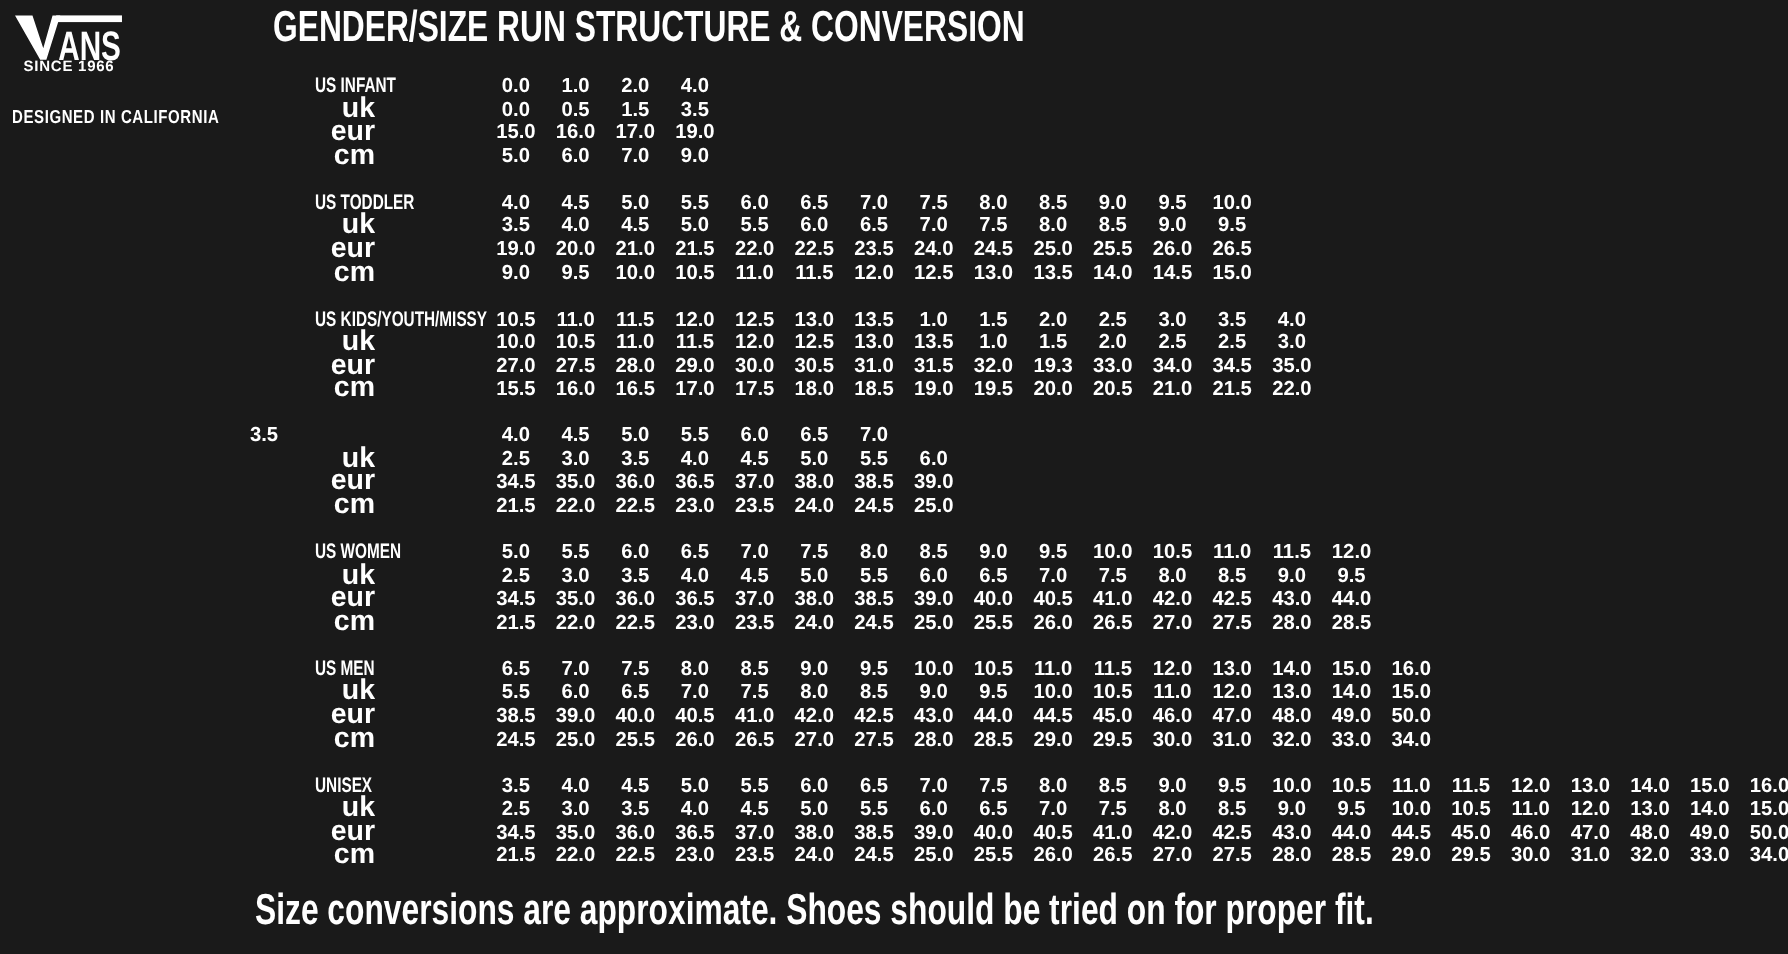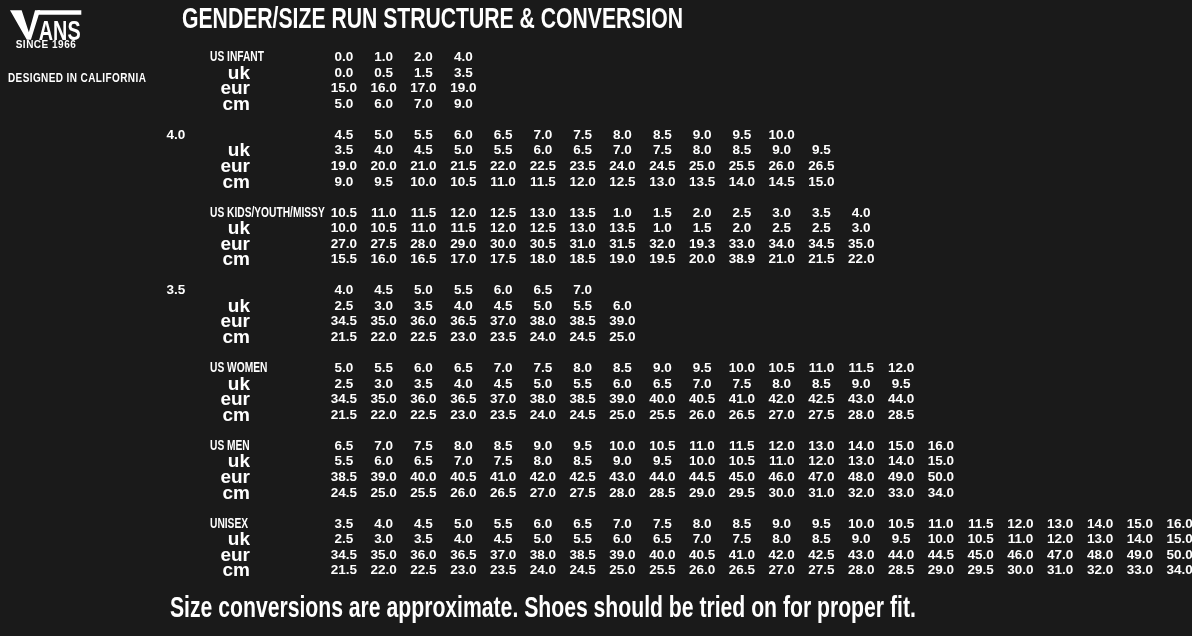--- a/index.html
+++ b/index.html
@@ -103,20 +103,21 @@
       <div class="row">
         <div class="cell sub-label">cm</div>
         <div class="cell">5.0</div>
         <div class="cell">6.0</div>
         <div class="cell">7.0</div>
         <div class="cell">9.0</div>
       </div>
     </div>
     <div class="section">
       <div class="row">
+        <div class="cell label-cell"><span class="section-name-text">US TODDLER</span></div>
         <div class="cell">4.0</div>
         <div class="cell">4.5</div>
         <div class="cell">5.0</div>
         <div class="cell">5.5</div>
         <div class="cell">6.0</div>
         <div class="cell">6.5</div>
         <div class="cell">7.0</div>
         <div class="cell">7.5</div>
         <div class="cell">8.0</div>
         <div class="cell">8.5</div>
@@ -230,21 +231,21 @@
         <div class="cell">15.5</div>
         <div class="cell">16.0</div>
         <div class="cell">16.5</div>
         <div class="cell">17.0</div>
         <div class="cell">17.5</div>
         <div class="cell">18.0</div>
         <div class="cell">18.5</div>
         <div class="cell">19.0</div>
         <div class="cell">19.5</div>
         <div class="cell">20.0</div>
-        <div class="cell">38.9</div>
+        <div class="cell">20.5</div>
         <div class="cell">21.0</div>
         <div class="cell">21.5</div>
         <div class="cell">22.0</div>
       </div>
     </div>
     <div class="section">
       <div class="row">
         <div class="cell">3.5</div>
         <div class="cell">4.0</div>
         <div class="cell">4.5</div>

